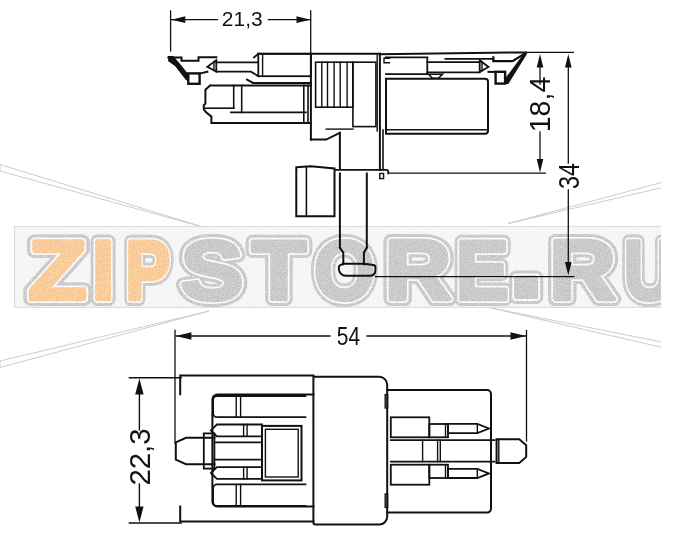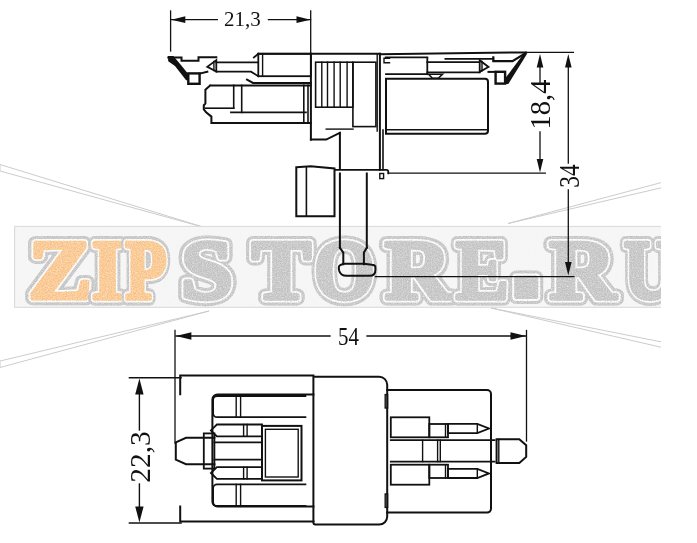--- a/index.html
+++ b/index.html
@@ -1,17 +1,17 @@
 <!DOCTYPE html>
 <html><head>
 <meta charset="utf-8">
 <style>
   html,body{margin:0;padding:0;background:#fff;}
   #page{width:661px;height:543px;position:relative;overflow:hidden;
-        font-family:Liberation Serif, serif;}
+        font-family:Liberation Sans, sans-serif;}
   svg{display:block;}
 </style>
 </head>
 <body>
 <div id="page">
 <svg width="697" height="543" viewBox="0 0 697 543">
 <defs>
   <filter id="gr" x="-5%" y="-15%" width="110%" height="130%">
     <feTurbulence type="fractalNoise" baseFrequency="0.8" numOctaves="2" seed="7" result="n"></feTurbulence>
     <feColorMatrix in="n" type="matrix" values="0 0 0 0 1  0 0 0 0 1  0 0 0 0 1  0.55 0.55 0.55 0 -0.65" result="wmask"></feColorMatrix>

